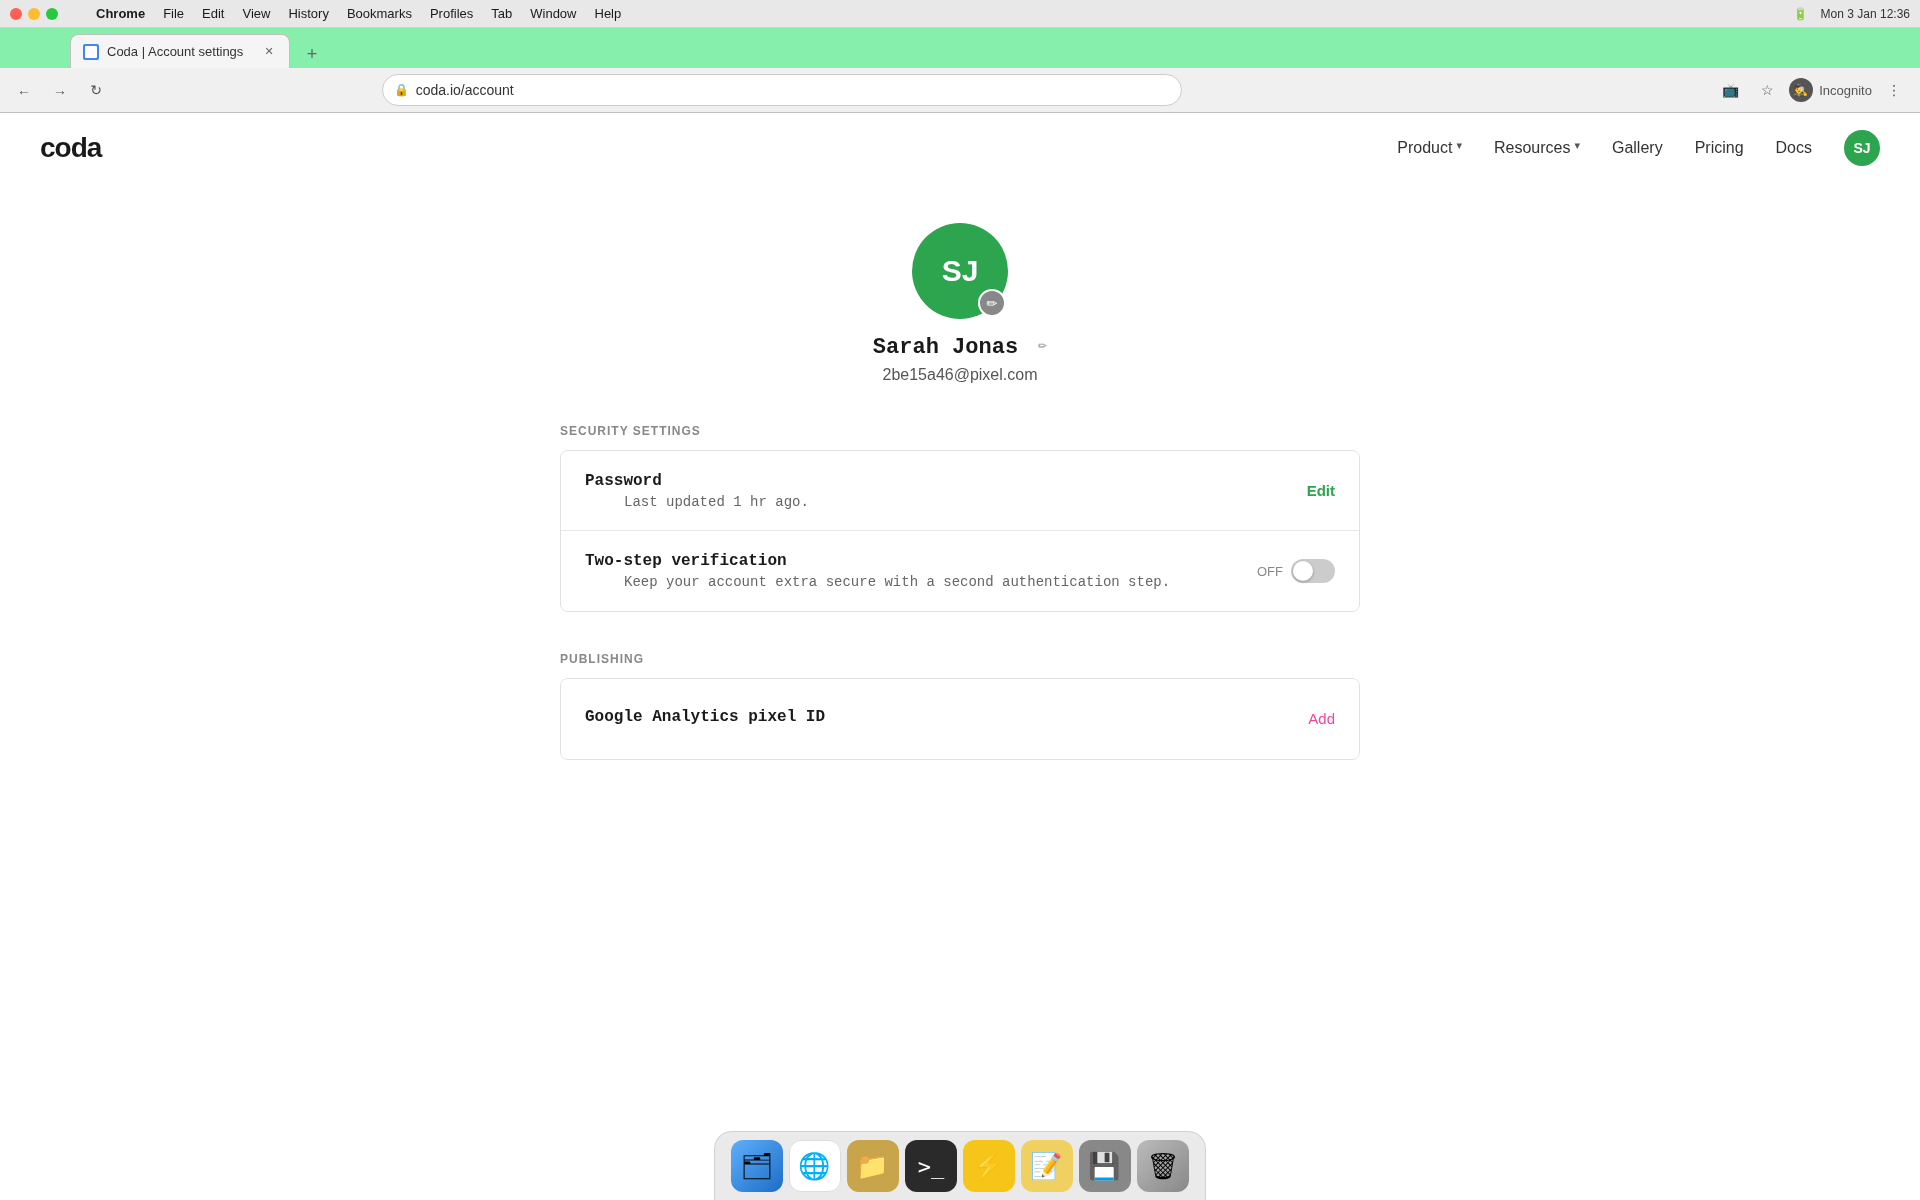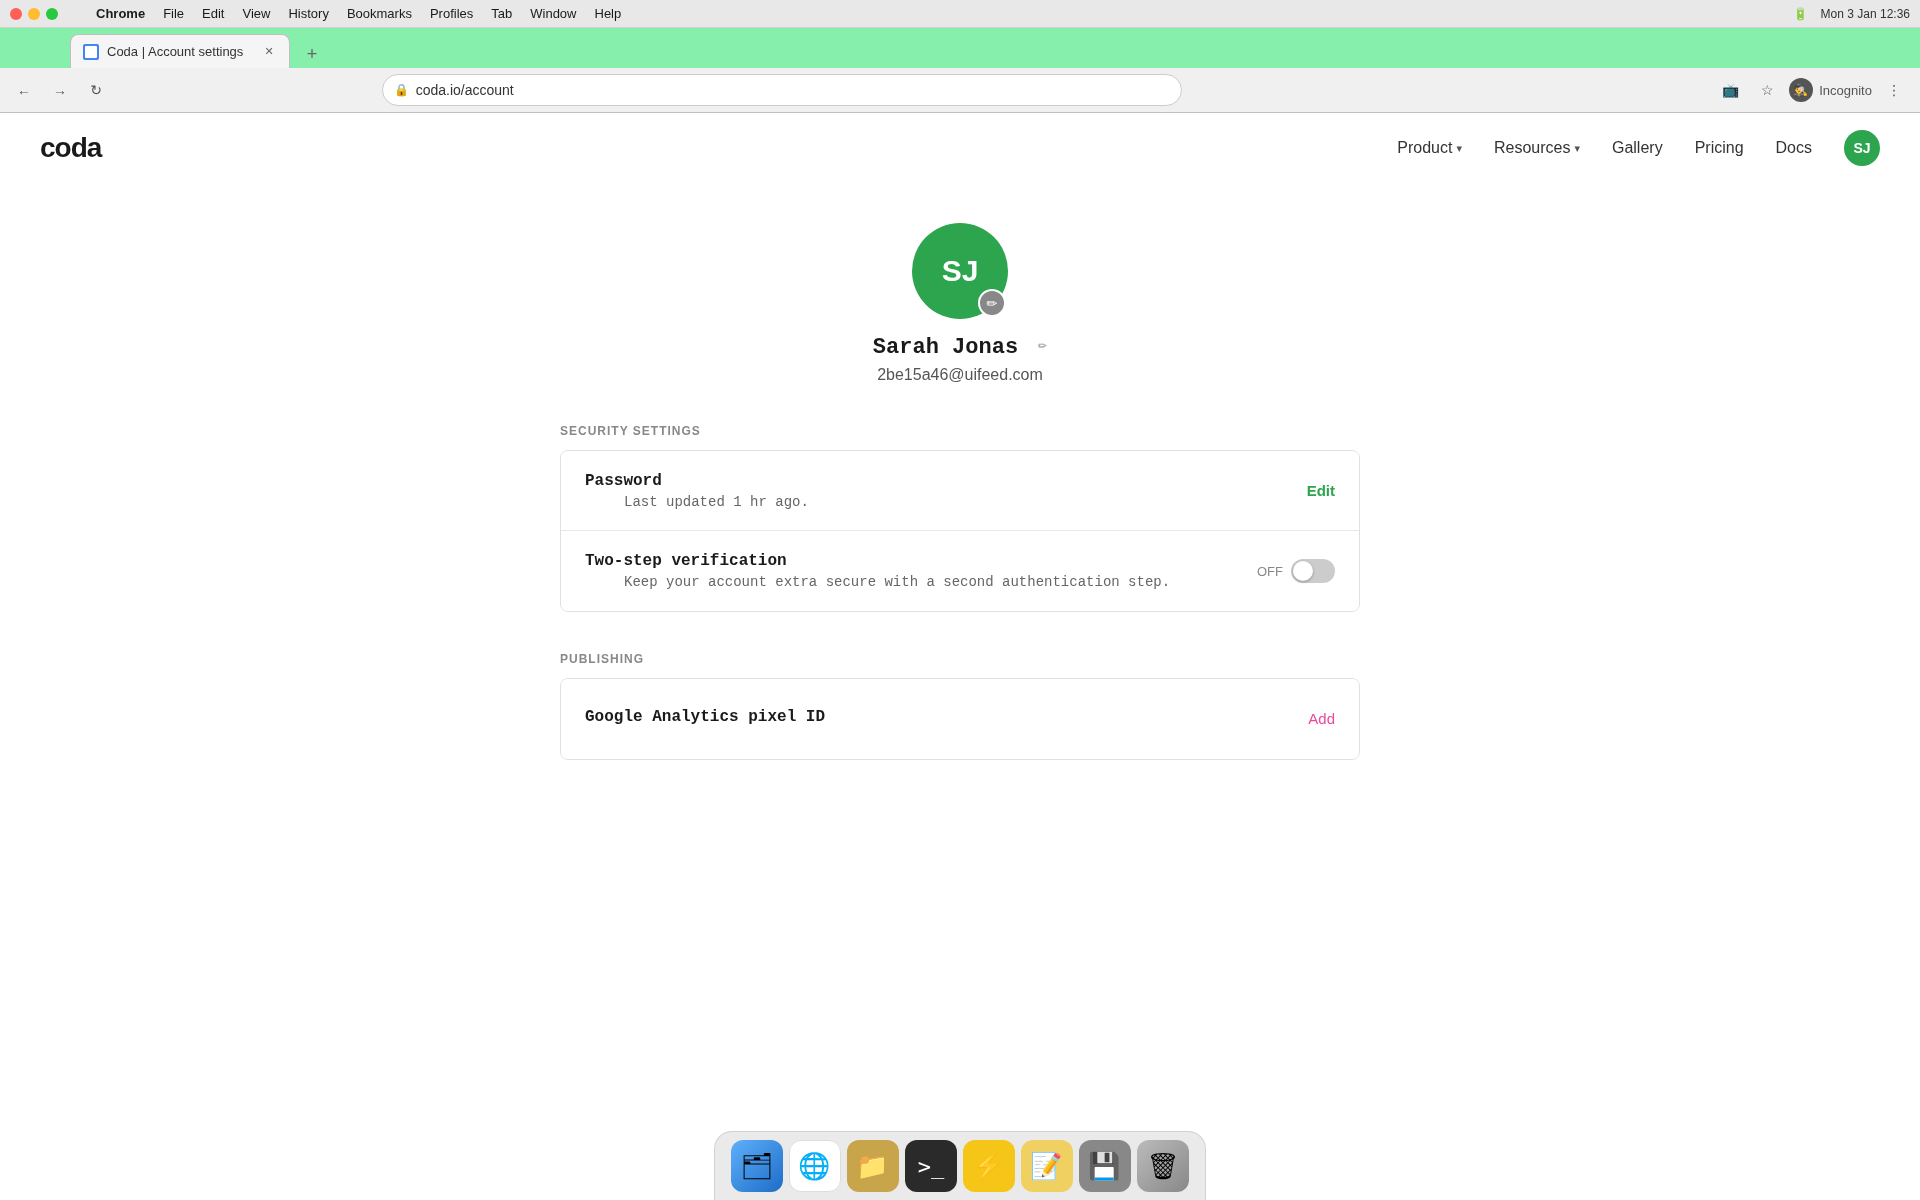--- a/index.html
+++ b/index.html
@@ -118,21 +118,20 @@
       margin-left: auto;
       display: flex;
       align-items: center;
       gap: 32px;
     }
     .nav-link {
       font-size: 16px;
       color: #333;
       cursor: pointer;
       display: flex;
-      align-items: center;
       gap: 4px;
     }
     .nav-avatar {
       width: 36px; height: 36px;
       border-radius: 50%;
       background: #2da44e;
       color: white;
       display: flex; align-items: center; justify-content: center;
       font-weight: 700; font-size: 14px;
       cursor: pointer;
@@ -409,21 +408,21 @@
 
     <div class="avatar-section">
       <div class="avatar-wrapper">
         <div class="user-avatar">SJ</div>
         <div class="avatar-edit-btn">✏</div>
       </div>
       <div class="user-name">
         <span>Sarah Jonas</span>
         <span class="edit-name-icon">✏</span>
       </div>
-      <div class="user-email">2be15a46@uifeed.com</div>
+      <div class="user-email">2be15a46@pixel.com</div>
     </div>
 
     <div class="section-header">SECURITY SETTINGS</div>
     <div class="settings-card">
 
       <div class="settings-row">
         <div class="settings-row-content">
           <div class="settings-row-title">Password</div>
           <div class="settings-row-subtitle">Last updated 1 hr ago.</div>
         </div>

